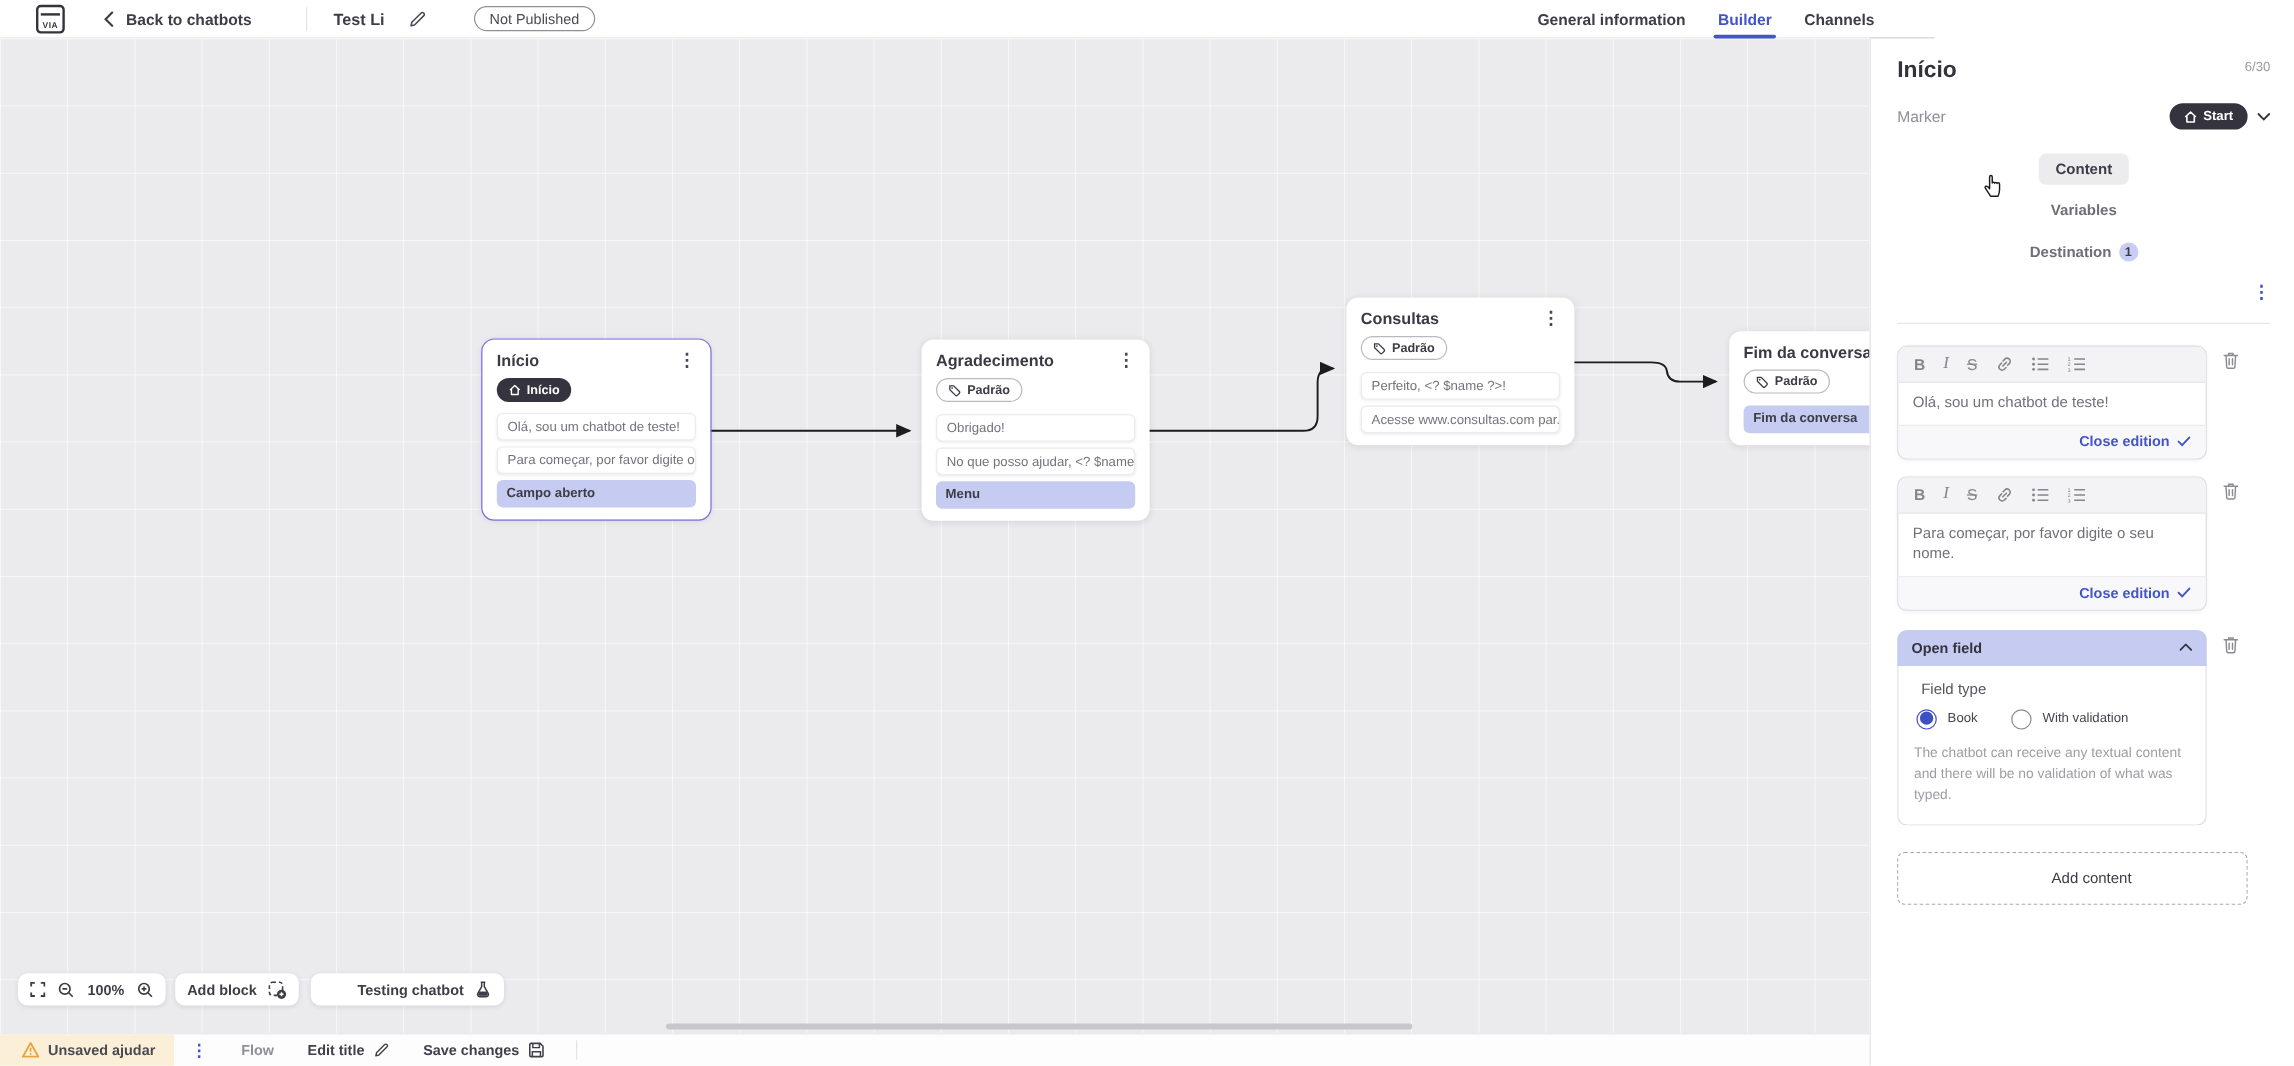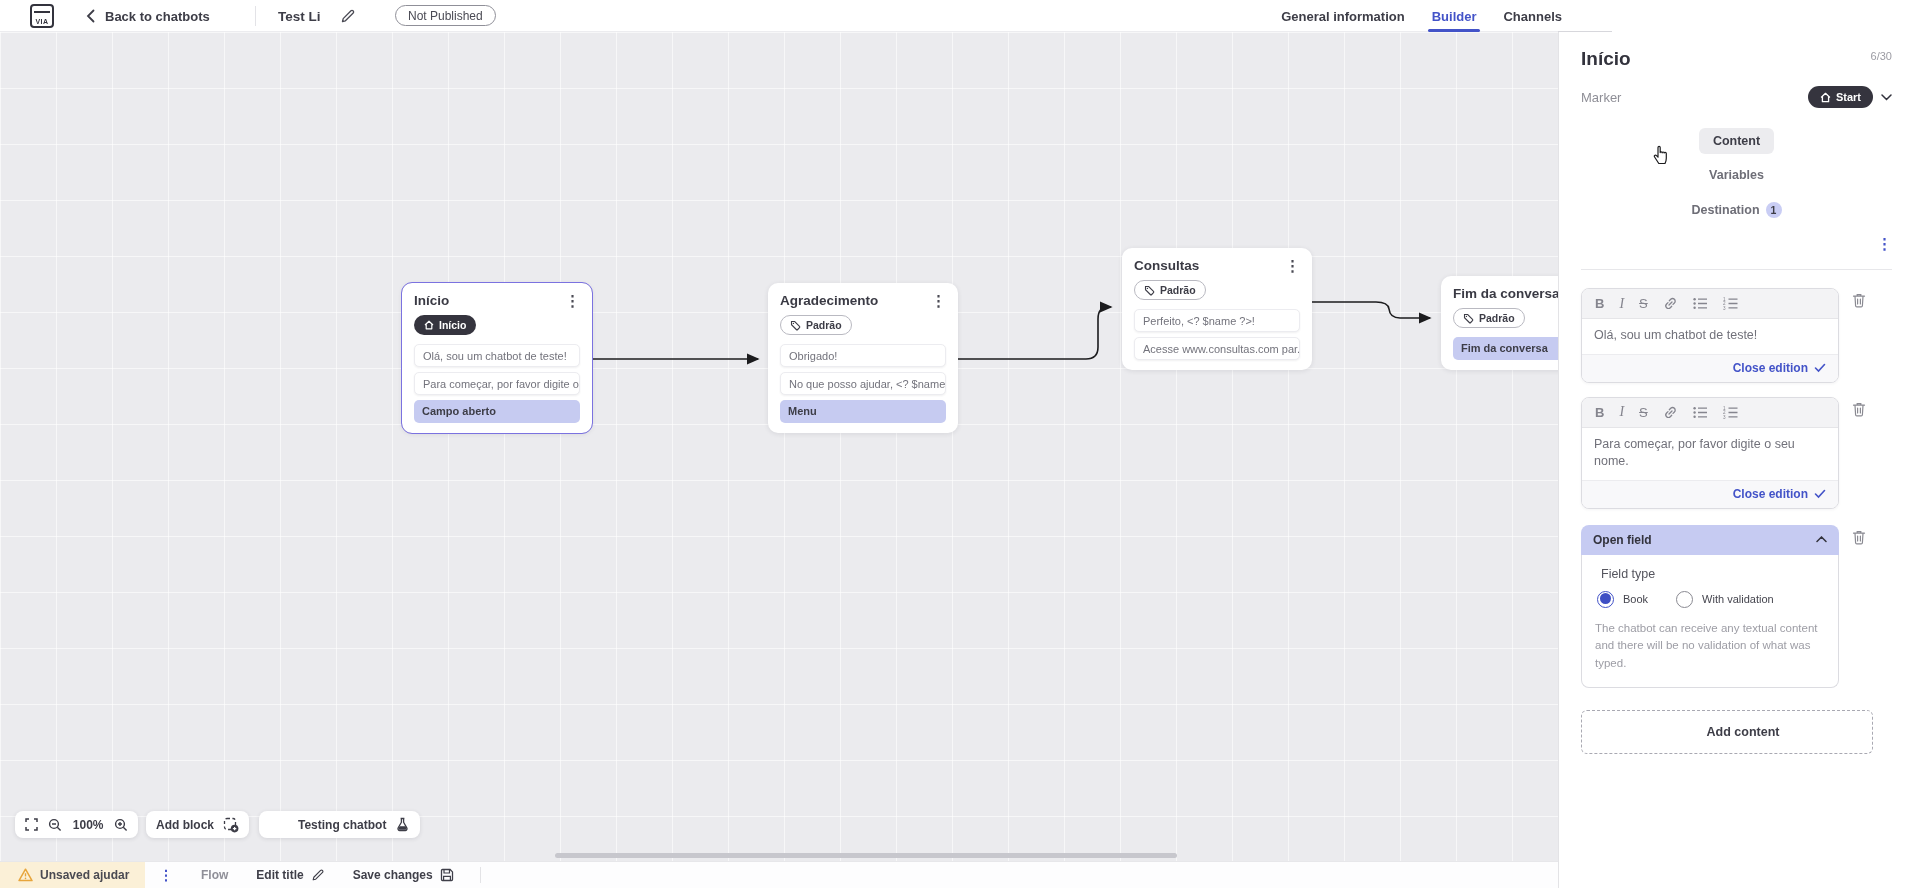--- a/index.html
+++ b/index.html
@@ -86,21 +86,21 @@
   .of-header { width:258px; background:#c6cbf2; border-radius:8px 8px 0 0; height:30px; display:flex; align-items:center; justify-content:space-between; padding:0 12px; font-size:12px; font-weight:600; color:#33333d; cursor:pointer; }
   .of-body { width:258px; border:1px solid #dcdce1; border-top:none; border-radius:0 0 8px 8px; padding:12px 13px 14px; background:#fff; }
   .of-ft { font-size:12.5px; color:#55555e; margin-left:6px; }
   .of-opts { display:flex; align-items:center; gap:28px; margin-top:10px; margin-left:2px; }
   .opt { display:flex; align-items:center; gap:9px; cursor:pointer; font-size:11px; color:#45454e; }
   .radio { width:17px; height:17px; border-radius:50%; border:1.5px solid #8a8a92; position:relative; }
   .radio.sel { border-color:#4353c8; }
   .radio.sel::after { content:""; position:absolute; left:1.5px; top:1.5px; width:11px; height:11px; border-radius:50%; background:#3f4fc4; }
   .of-help { margin-top:12px; font-size:11.5px; color:#9d9da5; line-height:1.55; }
 
-  .add-content { margin-top:22px; width:292px; height:44px; border:1.5px dashed #a9a9b2; border-radius:6px; background:transparent; font-family:"Liberation Sans", sans-serif; font-size:12.5px; font-weight:700; color:#3d3d47; cursor:pointer;padding-left:32px; }
+  .add-content { margin-top:22px; width:292px; height:44px; border:1.5px dashed #a9a9b2; border-radius:6px; background:transparent; font-family:"Liberation Sans", sans-serif; font-size:12.5px; font-weight:400; color:#3d3d47; cursor:pointer;padding-left:32px; }
 
   .cursor { position:absolute; left:1650px; top:143px; z-index:99; pointer-events:none; }
   svg.ic { display:block; }
 </style>
 </head>
 <body>
 
 <div class="topbar">
   <div class="logo">
     <div class="bar"></div>

